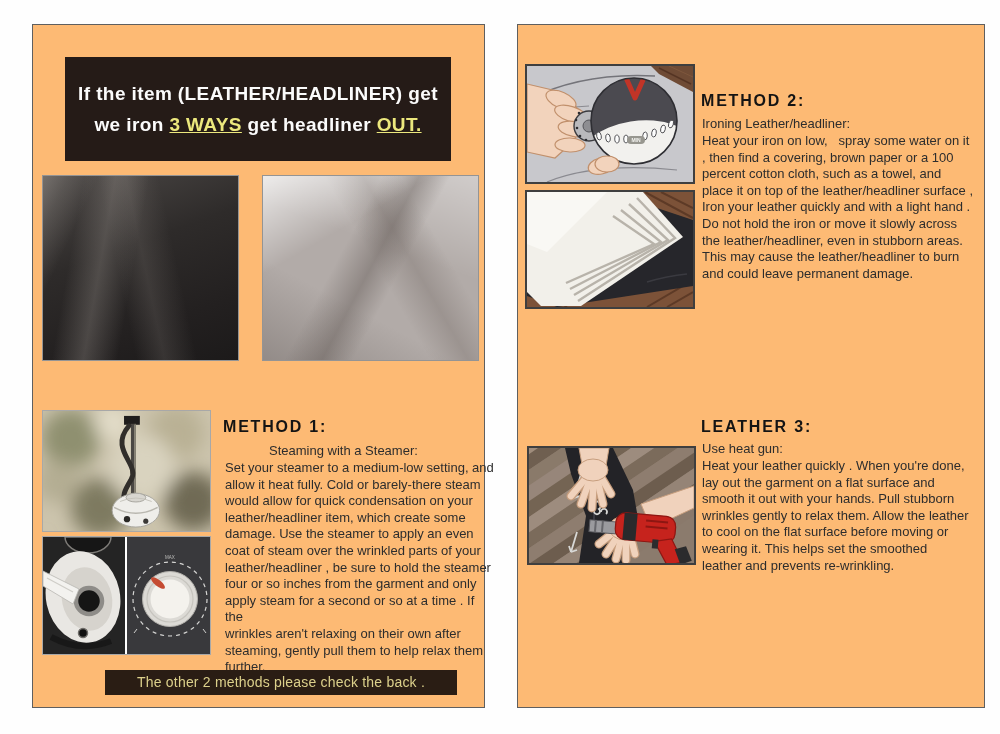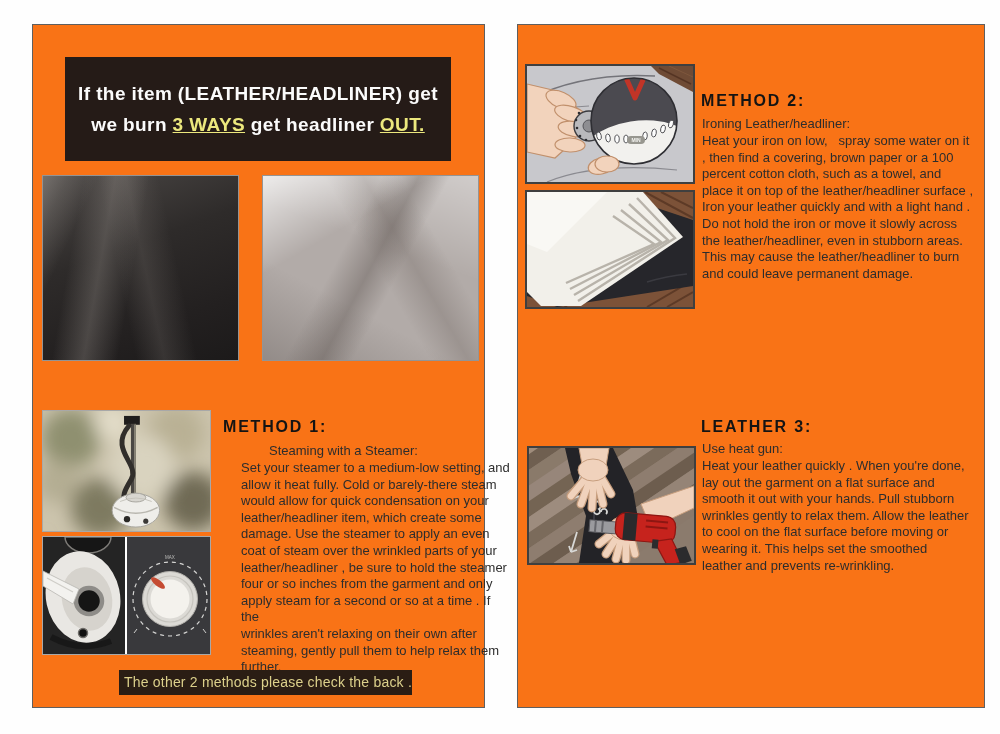--- a/index.html
+++ b/index.html
@@ -3,21 +3,21 @@
 <meta charset="utf-8">
 <style>
   html,body{margin:0;padding:0;}
   body{
     width:1000px;height:734px;position:relative;overflow:hidden;
     background:#fefefe;
     font-family:"Liberation Sans", sans-serif;
   }
   .abs{position:absolute;}
   .panel{
-    position:absolute;top:24px;height:682px;background:#f97316;
+    position:absolute;top:24px;height:682px;background:#fdba74;
     border:1px solid #5f5f5f;box-sizing:content-box;
   }
   #left-panel{left:32px;width:451px;}
   #right-panel{left:517px;width:466px;}
 
   .headline-banner{
     position:absolute;left:32px;top:32px;width:386px;height:104px;
     background:#251b17;color:#fbfbfb;
     display:flex;flex-direction:column;justify-content:center;align-items:center;
     font-weight:bold;font-size:19px;line-height:31px;text-align:center;
@@ -29,23 +29,23 @@
   .drawing{box-sizing:border-box;border:2px solid #3f3f3f;background:#ccc;}
   .drawing svg,.photo svg{display:block;width:100%;height:100%;}
 
   .method-title{
     font-weight:bold;font-size:16px;letter-spacing:1.8px;color:#141414;
   }
   .method-sub,.method-body{
     font-size:13px;line-height:16.6px;color:#2d2d2d;white-space:pre-wrap;width:300px;
   }
   .footer-banner{
-    position:absolute;left:86px;top:645px;width:293px;height:25px;
+    position:absolute;left:72px;top:645px;width:352px;height:25px;
     background:#2a1d14;color:#dcd08b;font-size:14px;line-height:25px;
-    text-align:right;letter-spacing:.2px;
+    text-align:center;letter-spacing:.2px;
   }
   #photo-dark{
     left:9px;top:150px;width:197px;height:186px;
     background:
       linear-gradient(115deg, rgba(150,145,140,.55) 0%, rgba(150,145,140,.25) 9%, rgba(60,57,55,0) 20%),
       linear-gradient(100deg, rgba(140,134,129,0) 18%, rgba(140,134,129,.38) 32%, rgba(40,38,37,0) 47%),
       linear-gradient(78deg, rgba(120,114,110,0) 40%, rgba(120,114,110,.28) 52%, rgba(40,38,37,0) 66%),
       linear-gradient(160deg, #4c4846 0%, #2e2b2a 40%, #232020 75%, #1c1a1a 100%);
   }
   #photo-light{
@@ -59,21 +59,21 @@
       #b2aba8;
   }
 </style>
 </head>
 <body>
 
 <div id="left-panel" class="panel">
 
   <div class="headline-banner">
     <div>If the item (LEATHER/HEADLINER) get</div>
-    <div><span>we burn </span><span class="hl-yellow">3 WAYS</span><span> get headliner </span><span class="hl-yellow">OUT.</span></div>
+    <div><span>we iron </span><span class="hl-yellow">3 WAYS</span><span> get headliner </span><span class="hl-yellow">OUT.</span></div>
   </div>
 
   <div id="photo-dark" class="abs photo"></div>
   <div id="photo-light" class="abs photo"></div>
 
   <div class="abs photo" style="left:9px;top:385px;width:169px;height:122px;border-color:#a8a8a8;">
     <svg viewBox="0 0 169 122" preserveAspectRatio="none">
       <rect x="0" y="0" width="169" height="122" fill="#ccc4ad"></rect>
       <g filter="url(#blur1)">
         <circle cx="28" cy="28" r="30" fill="#8f9070"></circle>
@@ -126,21 +126,21 @@
         <ellipse cx="31" cy="46" rx="8.5" ry="3.2" fill="#c54b32" transform="rotate(38 31 46)"></ellipse>
         <text x="43" y="22" font-size="4.5" fill="#bdbdbb" text-anchor="middle">MAX</text>
         <path d="M10,92 l-3,4" stroke="#cfcfcd" stroke-width="1"></path>
         <path d="M76,92 l3,4" stroke="#cfcfcd" stroke-width="1"></path>
       </svg>
     </div>
   </div>
 
   <div class="abs method-title" style="left:190px;top:393px;">METHOD 1:</div>
   <div class="abs method-sub" style="left:192px;top:418px;margin-left:44px;">Steaming with a Steamer:</div>
-  <div class="abs method-body" style="left:192px;top:435px;width:270px;margin-left:16px;">Set your steamer to a medium-low setting, and
+  <div class="abs method-body" style="left:192px;top:435px;width:270px;">Set your steamer to a medium-low setting, and
 allow it heat fully. Cold or barely-there steam
 would allow for quick condensation on your
 leather/headliner item, which create some
 damage. Use the steamer to apply an even
 coat of steam over the wrinkled parts of your
 leather/headliner , be sure to hold the steamer
 four or so inches from the garment and only
 apply steam for a second or so at a time . If the
 wrinkles aren't relaxing on their own after
 steaming, gently pull them to help relax them

